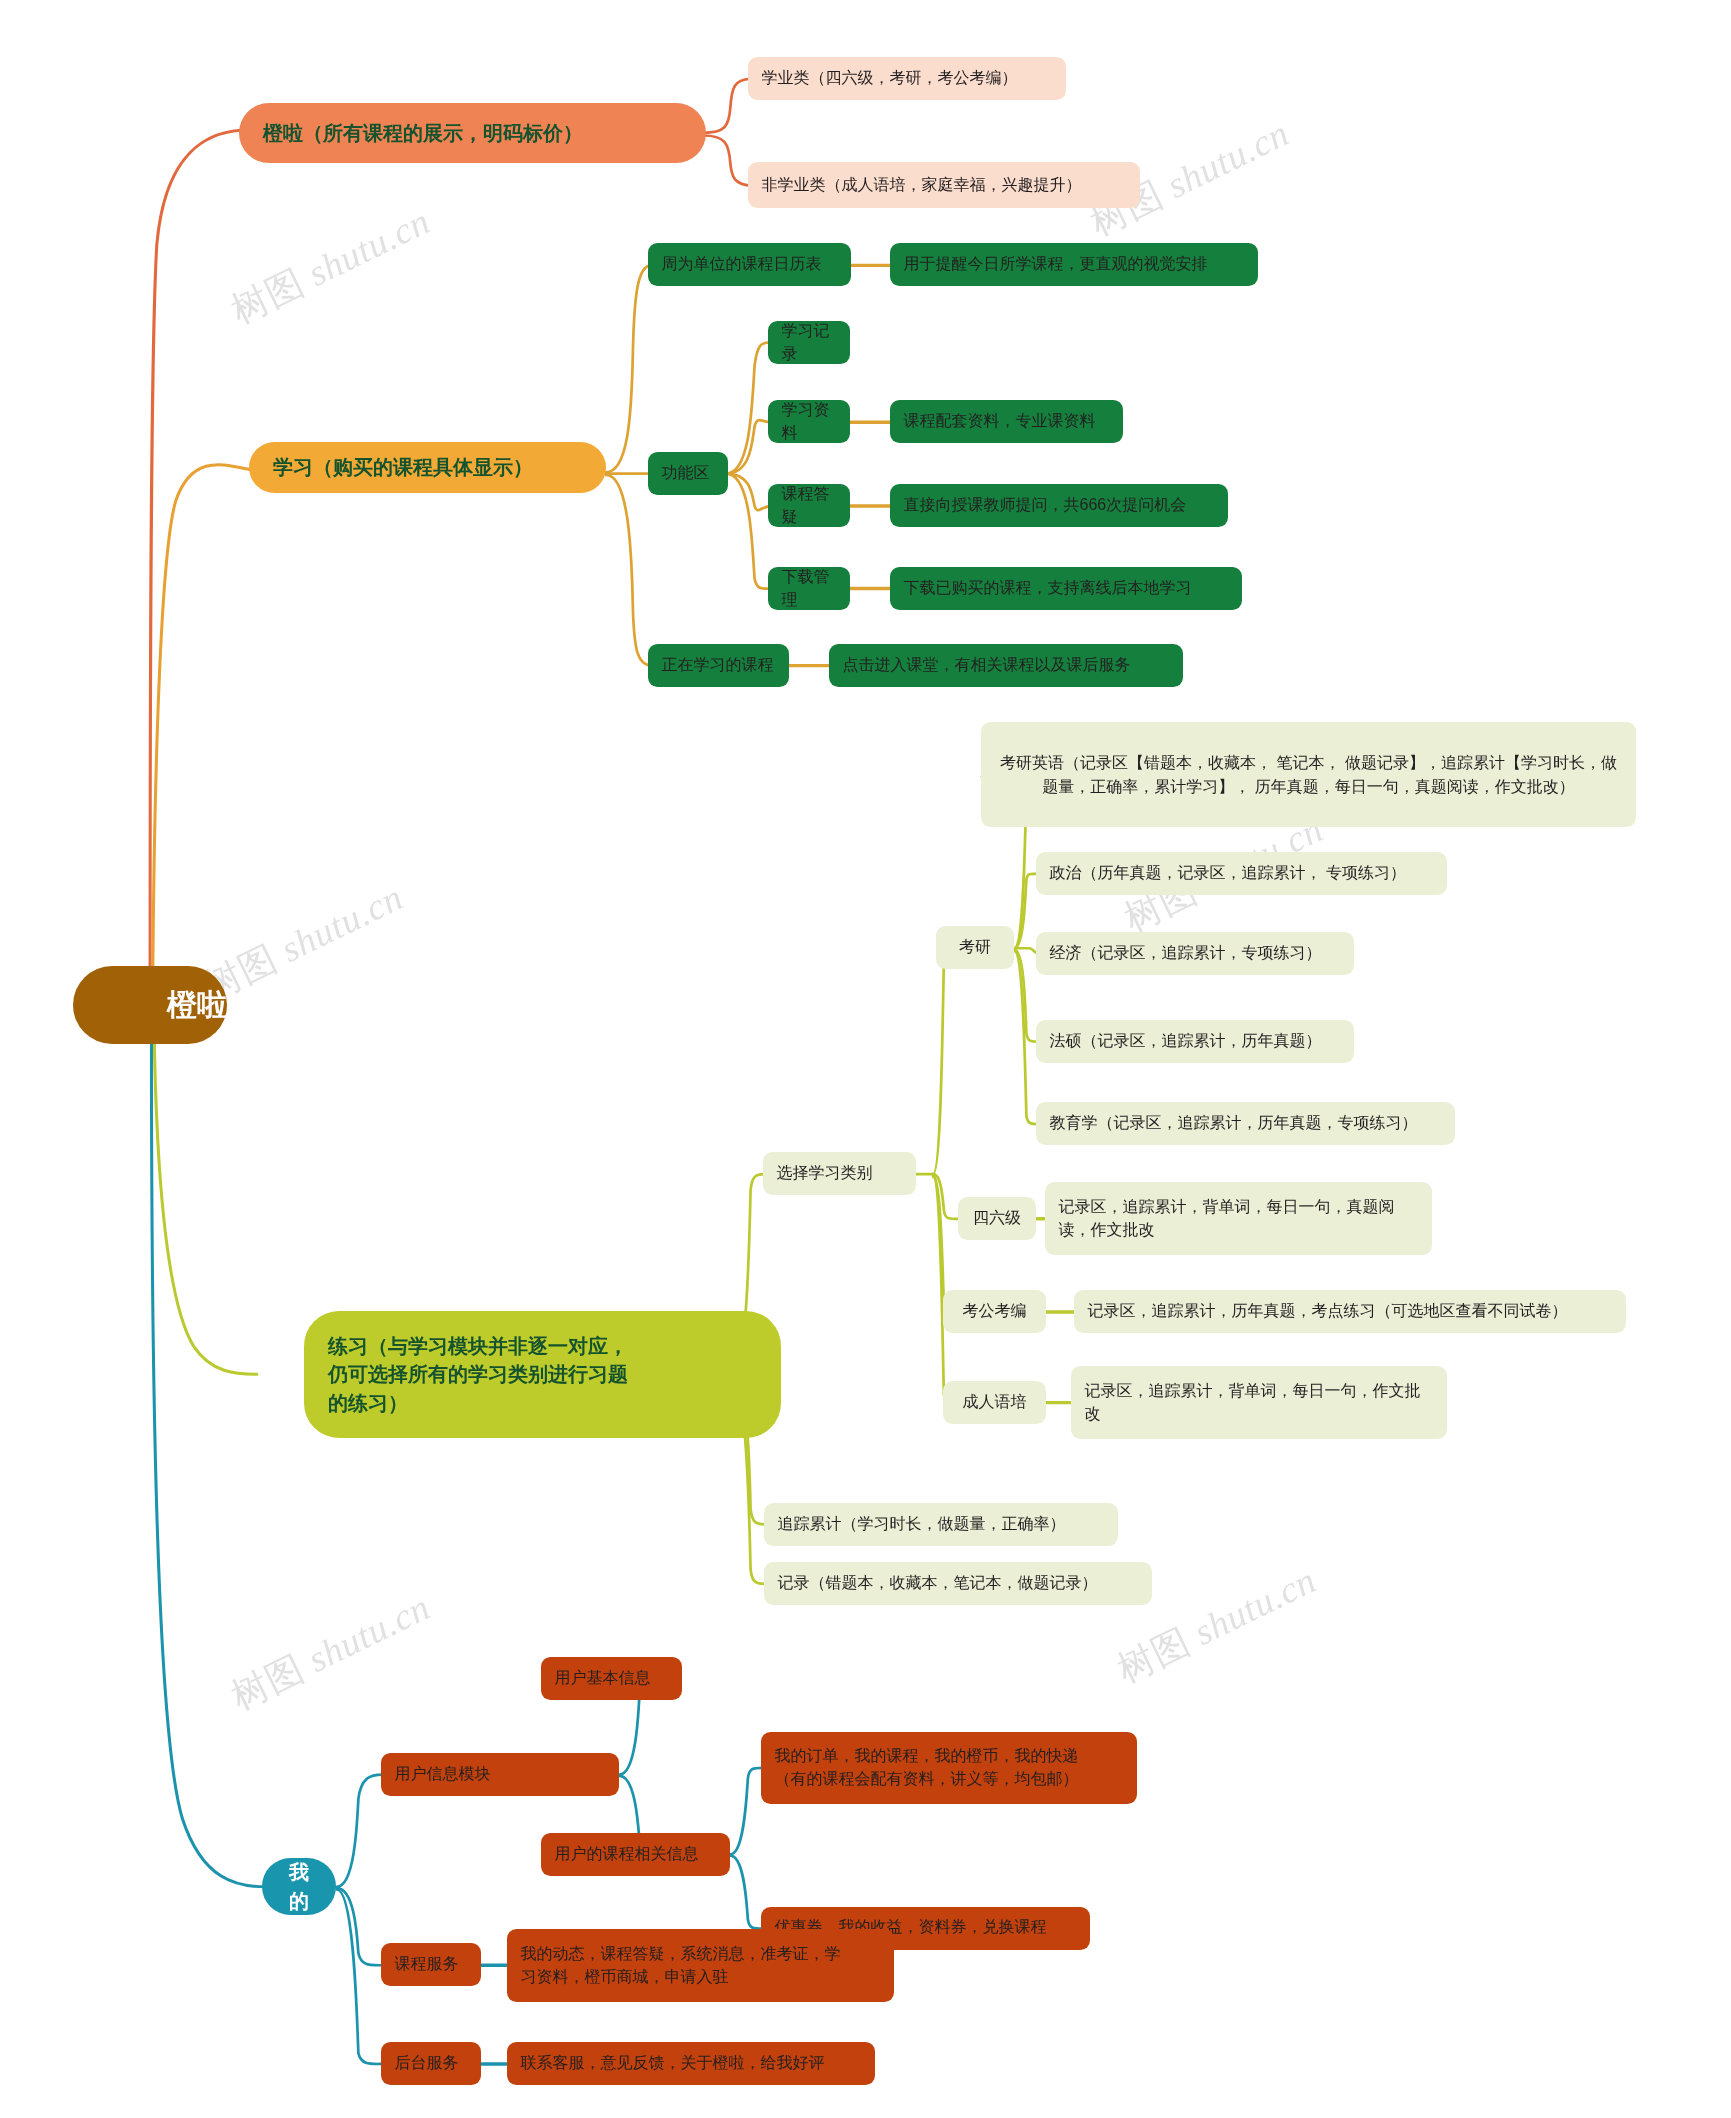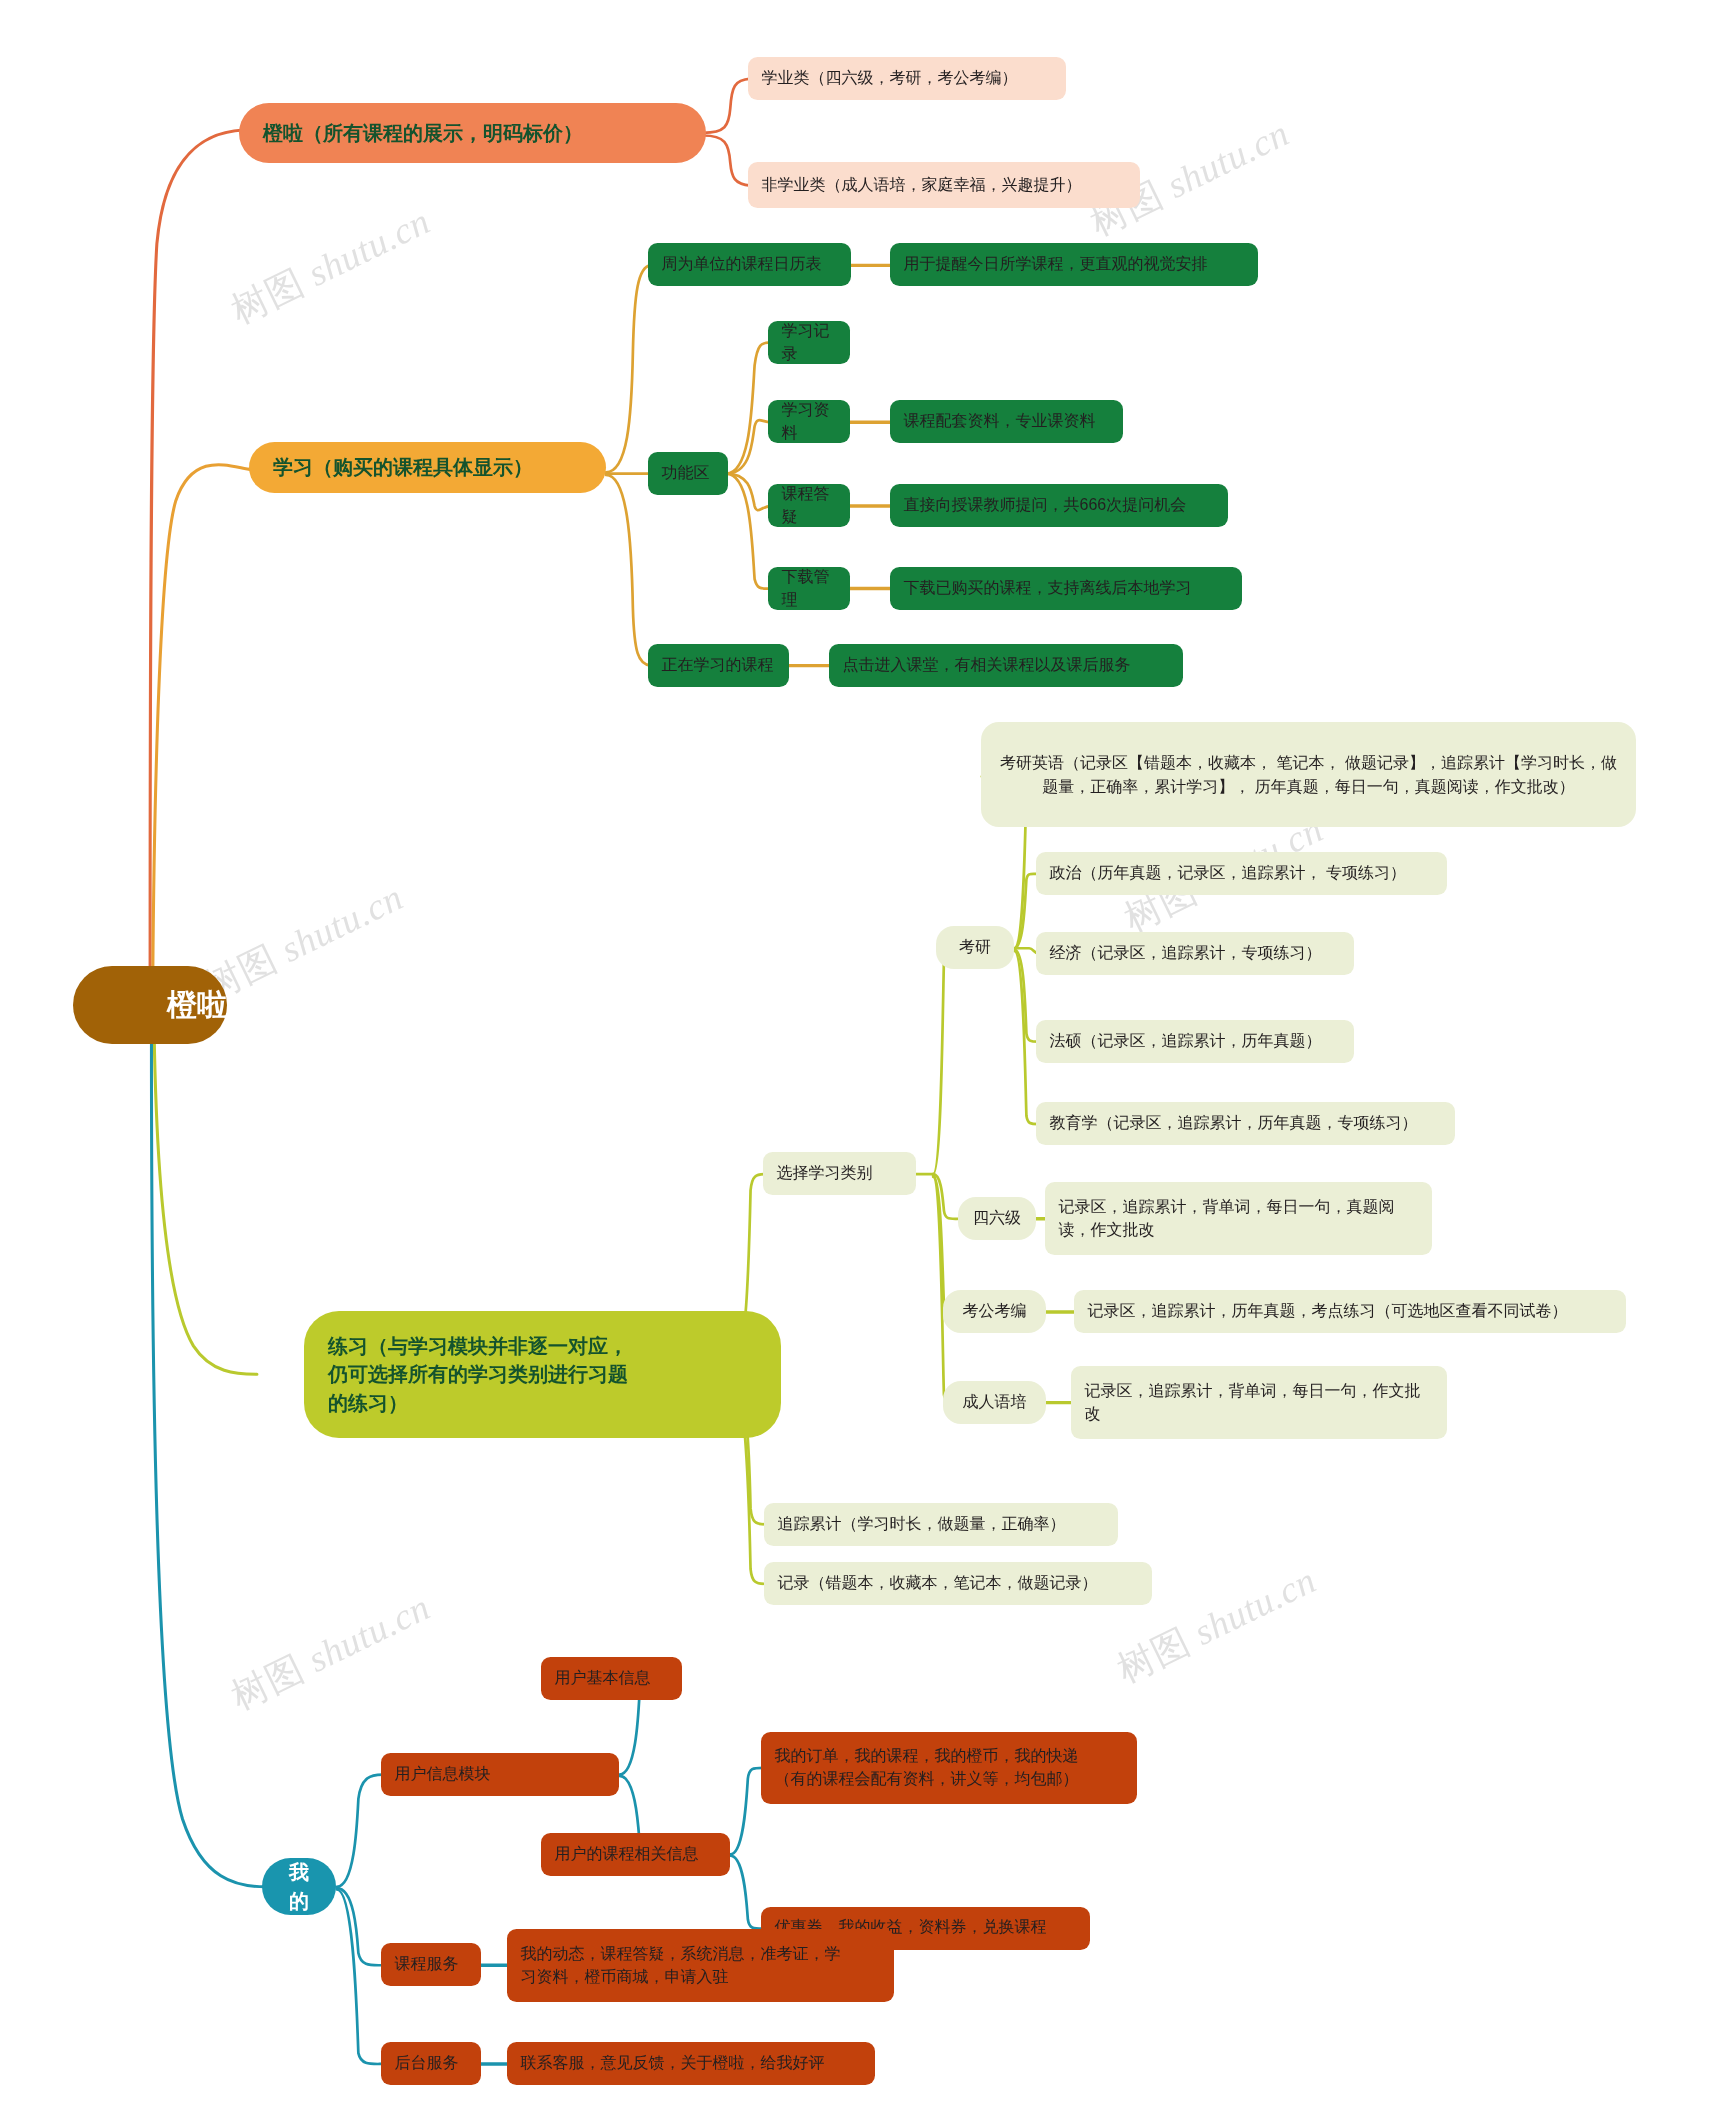--- a/index.html
+++ b/index.html
@@ -40,21 +40,21 @@
   .n-l1.olive {background:#bdcb2b;margin-left:48px;}
   .n-l1.teal  {background:#1995ae;color:#ffffff;justify-content:center;text-align:center;}
 
   
   .n-box{border-radius:9.5px;font-size:16px;color:#231f20;padding:9.5px 13.5px;}
   .box-orange-l{background:#fbddcd;}
   .box-amber-l {background:#15803d;}
   .box-olive-l {background:#ebefd6;}
   .box-blue-l  {background:#c2410c;}
 
-  .center{justify-content:flex-start;text-align:center;border-radius:18px;}
+  .center{justify-content:flex-start;text-align:center;}
 </style>
 </head>
 <body>
 
 <div id="stage">
 
   <div id="watermarks">
     <div class="wm" style="left:223px;top:291px;"><span class="cjk">树图</span> <span>shutu.cn</span></div>
     <div class="wm" style="left:1082px;top:203px;"><span class="cjk">树图</span> <span>shutu.cn</span></div>
     <div class="wm" style="left:196px;top:967px;"><span class="cjk">树图</span> <span>shutu.cn</span></div>

